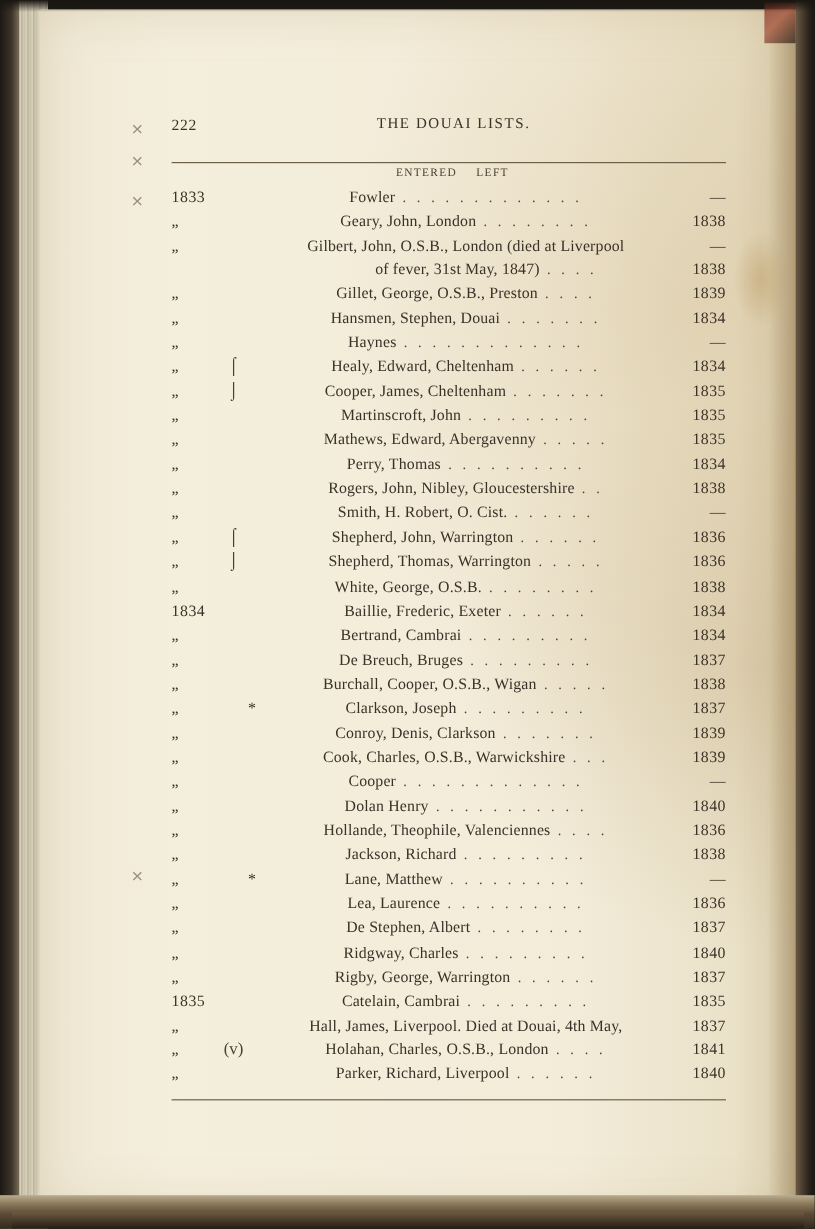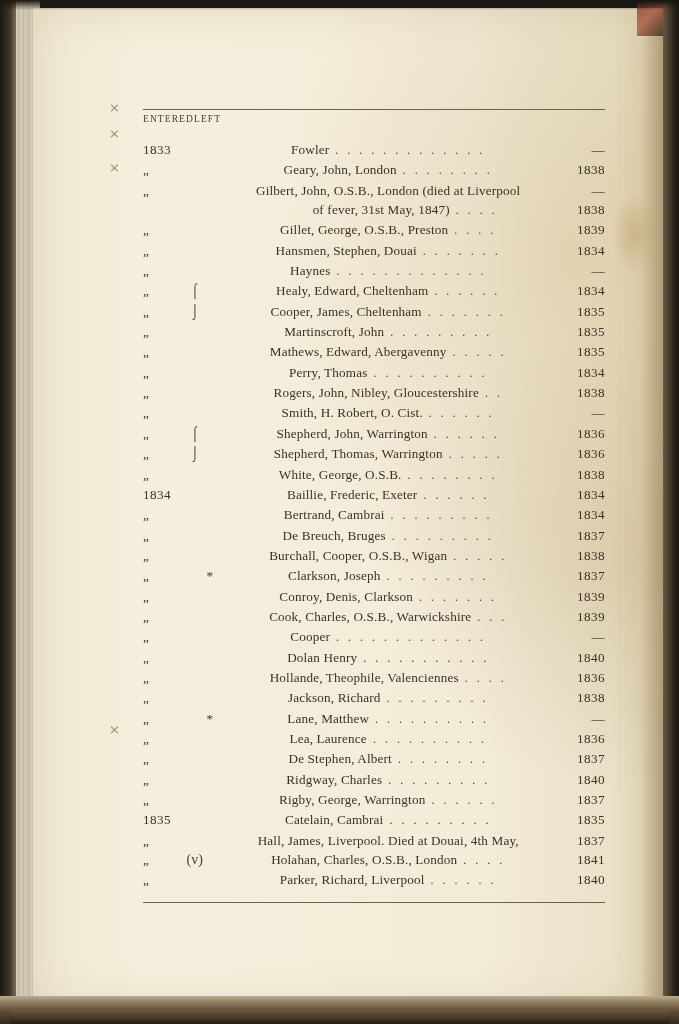--- a/index.html
+++ b/index.html
@@ -118,32 +118,33 @@
     font-size: 12.5px;
     letter-spacing: 1.3px;
   }
   .rule {
     margin-top: 13px;
     border-top: 1px solid #6d6149;
     width: 462px;
   }
   .colhead {
     display: flex;
-    justify-content: flex-start;
+    justify-content: center;
     font-size: 9.5px;
     letter-spacing: 1.1px;
     margin-top: 4px;
     padding-right: 2px;
     color: #4a4132;
+    gap: 16px;
   }
 
   table.lists {
     border-collapse: collapse;
     width: 462px;
-    margin-top: 16px;
+    margin-top: 4px;
     font-size: 13.2px;
   }
   table.lists td {
     padding: 0;
     line-height: 19.35px;
     vertical-align: baseline;
     white-space: nowrap;
   }
   td.entered {
     width: 46px;
@@ -210,20 +211,24 @@
   <div class="gutter-shadow"></div>
   <div class="page-edge-left"></div>
   <div class="left-dark"></div>
 
   <div class="page">
     <div class="page-right-edge"></div>
     <div class="stain"></div>
 
     <div class="content">
 
+      <div class="pagehead">
+        <div class="folio">222</div>
+        <div class="runhead">THE DOUAI LISTS.</div>
+      </div>
 
       <div class="rule"></div>
 
       <div class="colhead">
         <span>ENTERED</span>
         <span>LEFT</span>
       </div>
 
       <table class="lists">
         <tbody id="list-body">

